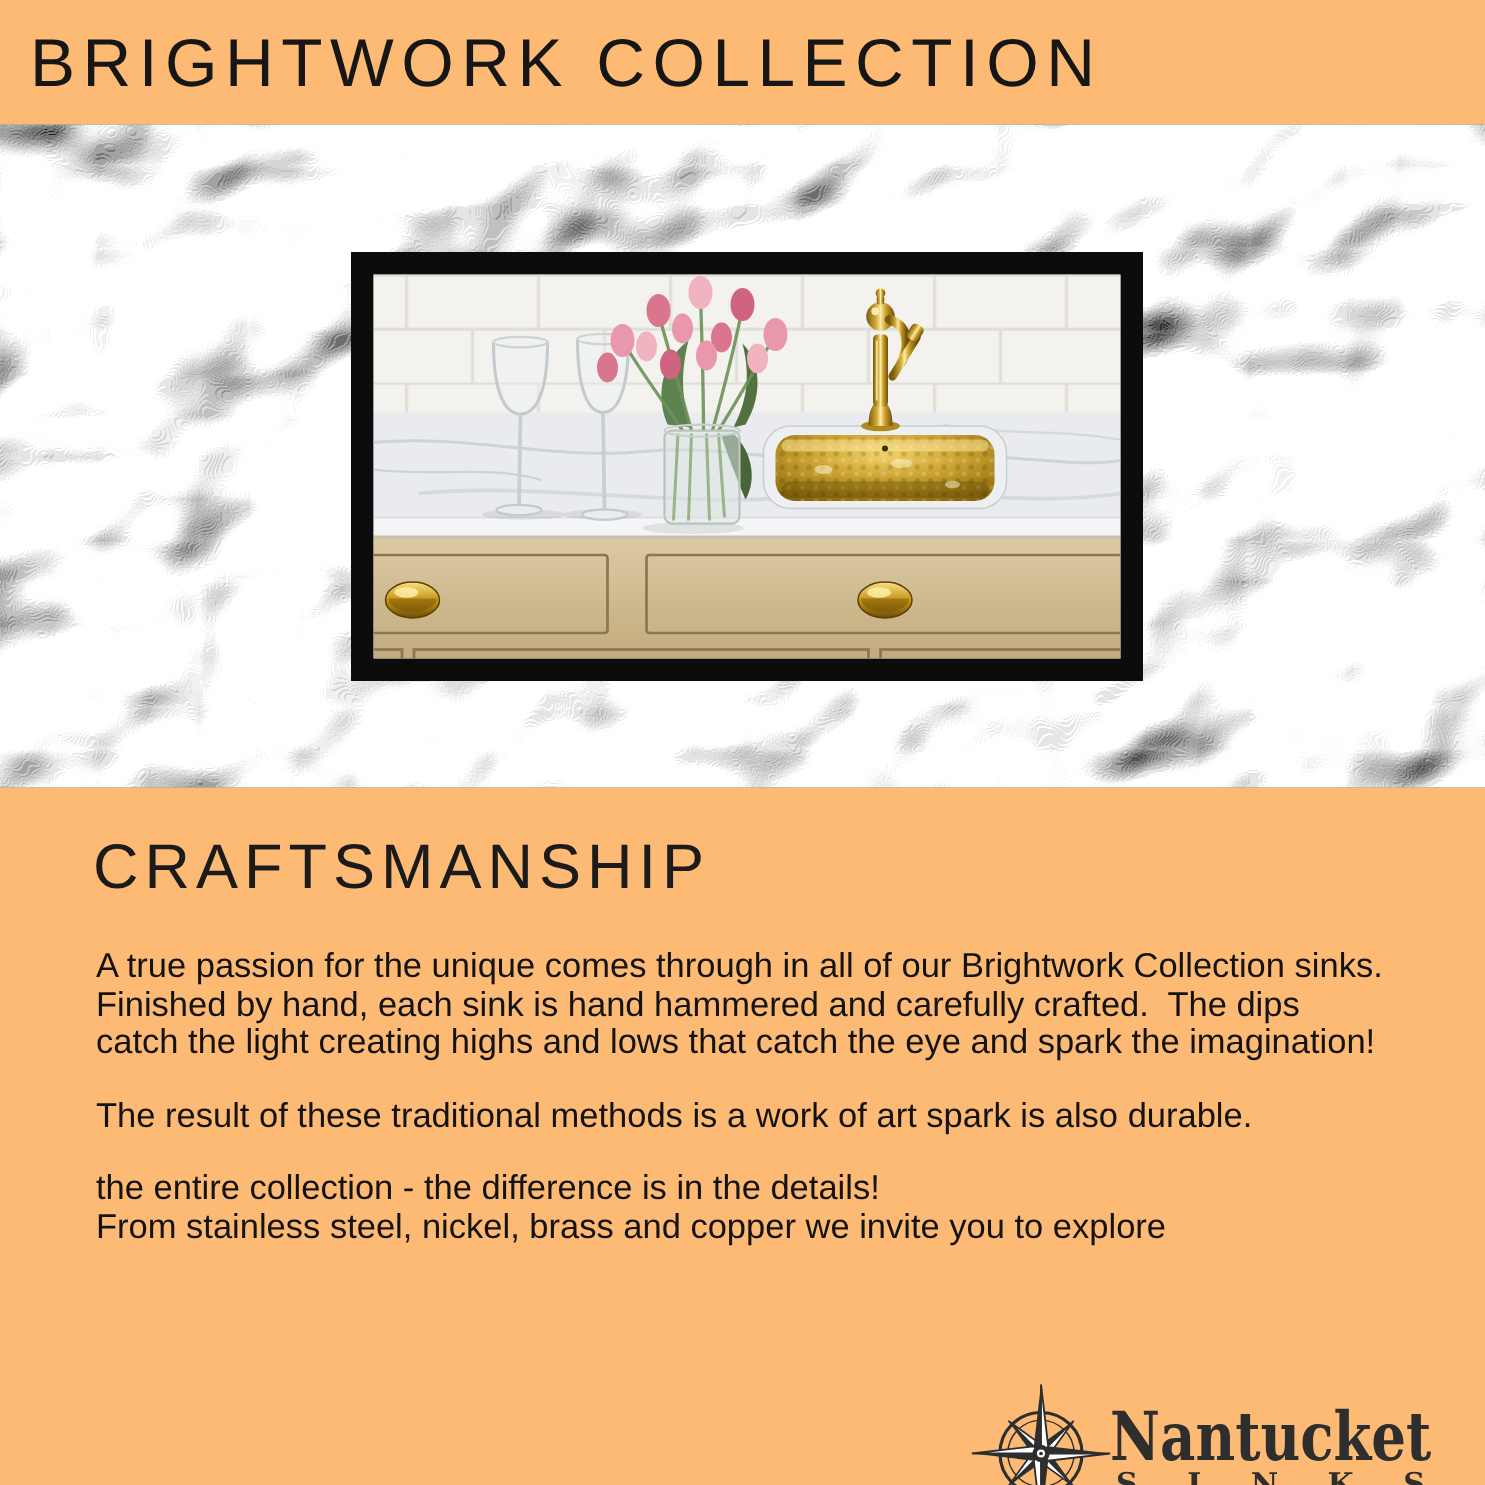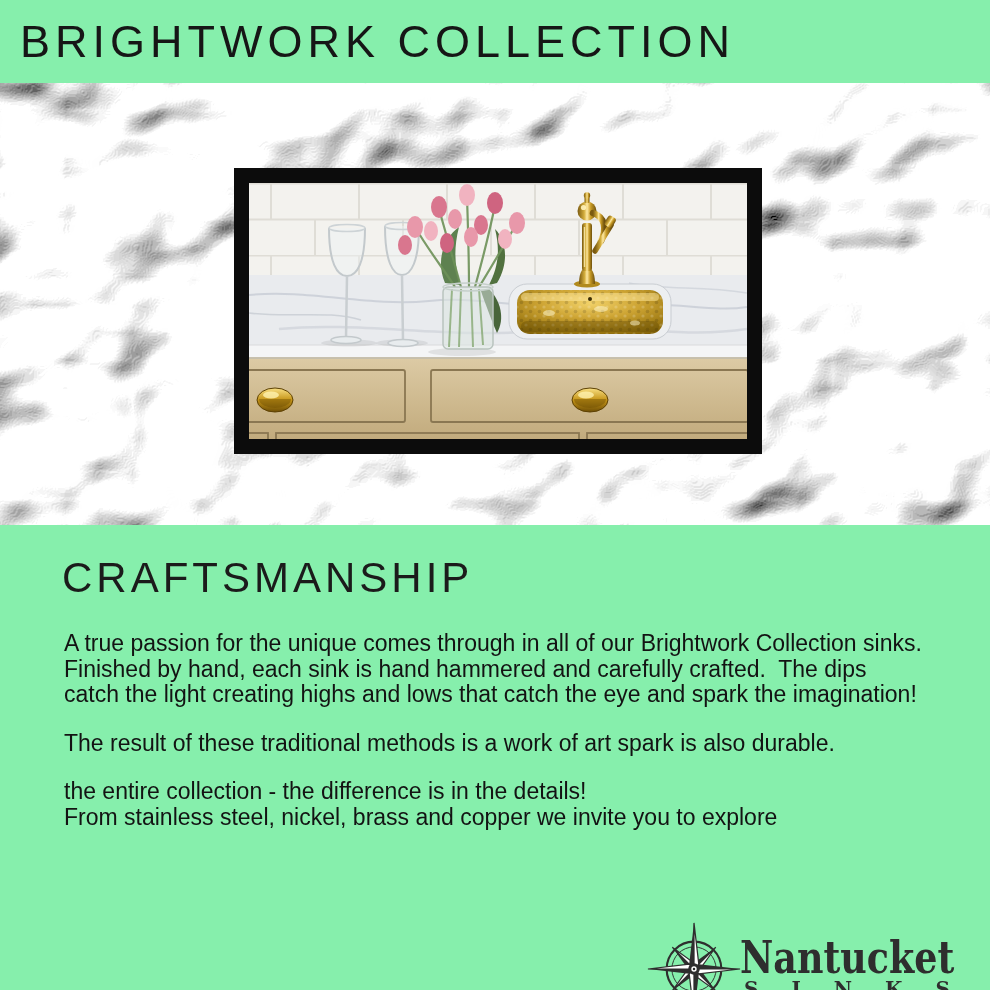--- a/index.html
+++ b/index.html
@@ -1,16 +1,16 @@
 <!DOCTYPE html>
 <html><head>
 <meta charset="utf-8">
 <style>
   html,body{margin:0;padding:0;background:#fff;}
-  .page{position:relative;width:990px;height:990px;background:#86efac;overflow:hidden;
+  .page{position:relative;width:990px;height:990px;background:#fdba74;overflow:hidden;
         font-family:"Liberation Sans",sans-serif;}
 
   
   .title{position:absolute;top:19px;left:20px;font-size:45px;line-height:45px;
          letter-spacing:5px;color:#161616;font-weight:400;white-space:nowrap;}
 
   
   .hero{position:absolute;top:83px;left:0;width:990px;height:442px;background:#8d8d8d;overflow:hidden;}
   .texture-svg{position:absolute;top:0;left:0;display:block;}
   .inset{position:absolute;left:234px;top:85px;width:498px;height:256px;

